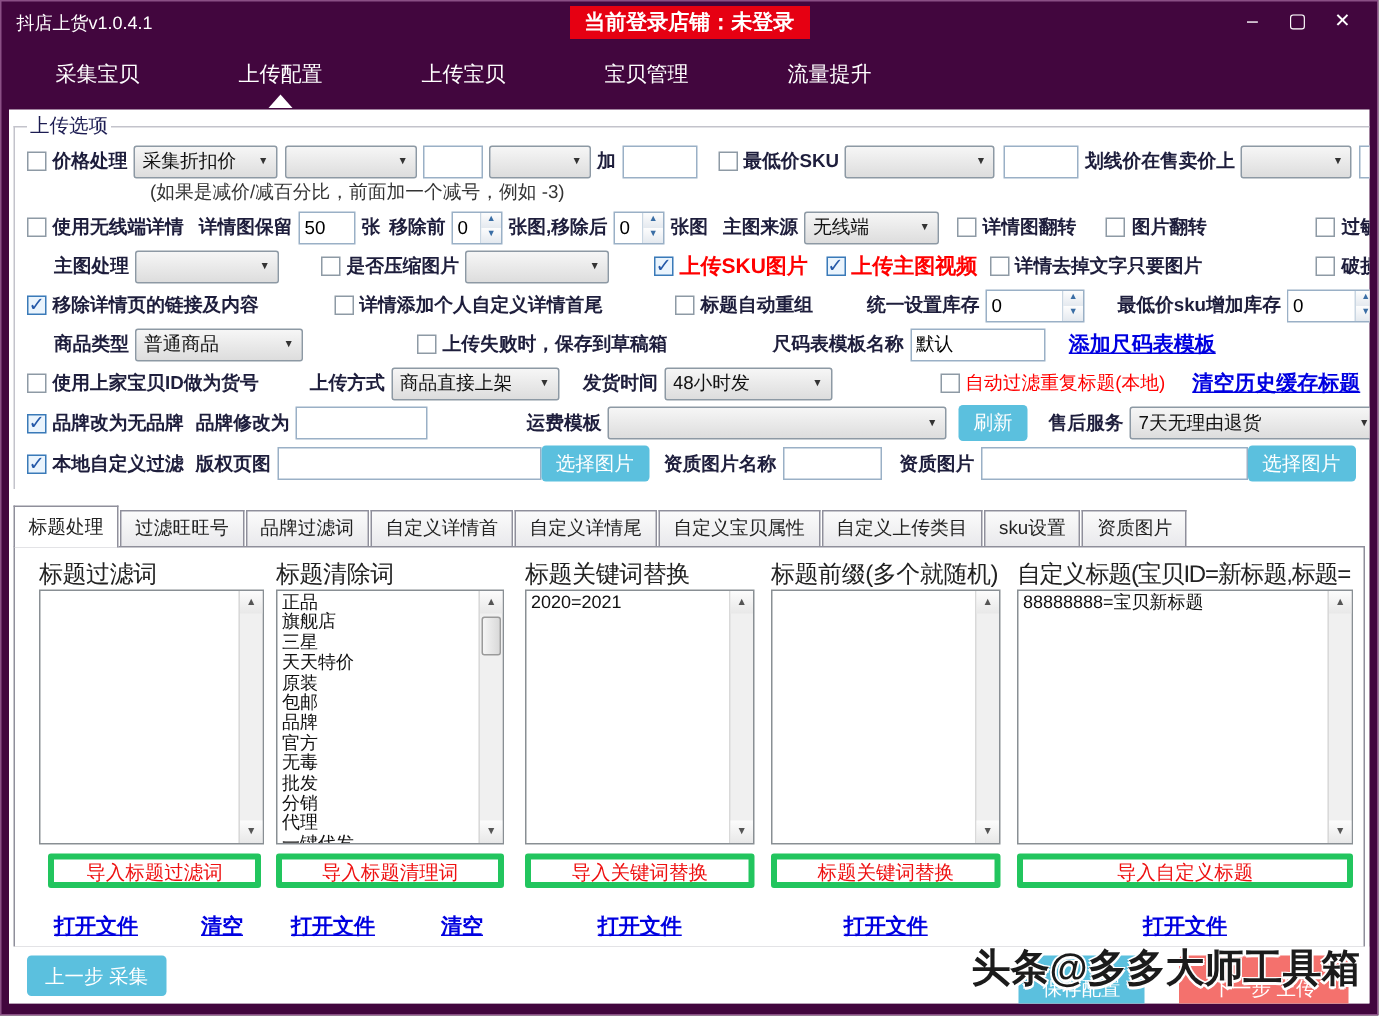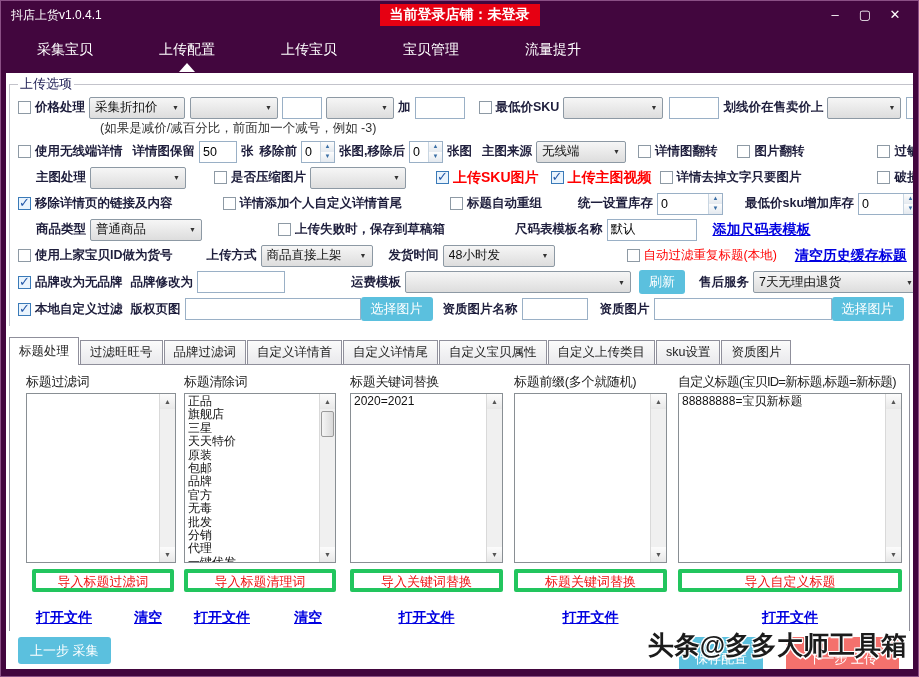--- a/index.html
+++ b/index.html
@@ -48,21 +48,21 @@
 
   
   .tabctrl { margin:10px 3px 0 3px; }
   .tabstrip { display:flex; align-items:flex-end; height:28px; }
   .tab { border:1px solid #8f8f9b; border-bottom:none; background:linear-gradient(#fbfbfb,#e9e9ec); font-size:12.5px; color:#222; padding:0 9px; height:24px; line-height:23px; margin-right:1px; cursor:pointer; }
   .tab.active { background:#fff; height:28px; line-height:27px; position:relative; z-index:3; margin-bottom:-1px; }
   .tabpanel { border:1px solid #8f8f9b; background:#fff; height:268px; position:relative; padding:8px 0 0 0; }
 
   .cols { display:flex; padding-left:16px; }
   .col { display:flex; flex-direction:column; flex:none; }
-  .col-h { font-size:13px; color:#222; height:20px; letter-spacing:-0.3px; }
+  .col-h { font-size:16px; color:#222; height:20px; letter-spacing:-0.3px; }
   .lb { border:1px solid #898f94; background:#fff; height:170px; position:relative; overflow:hidden; }
   .lb .items { position:absolute; top:1px; left:3px; right:18px; font-size:12px; line-height:13.4px; color:#111; }
   .sb { position:absolute; top:0; right:0; bottom:0; width:16px; background:#f0f0f0; border-left:1px solid #d9d9d9; }
   .sb .up, .sb .dn { position:absolute; left:0; width:100%; height:15px; font-size:7px; color:#555; text-align:center; line-height:15px; background:linear-gradient(#fcfcfc,#e8e8e8); cursor:default; }
   .sb .up { top:0; } .sb .dn { bottom:0; }
   .sb .thumb { position:absolute; left:1px; width:13px; height:26px; top:17px; background:linear-gradient(90deg,#f5f5f5,#d9d9d9); border:1px solid #9a9a9a; border-radius:2px; }
   .imp-btn { margin-top:6px; height:23px; background:#fff; border:4px solid #22c55e; border-radius:2px; color:#ee1111; font-size:13px; font-family:"Liberation Sans",sans-serif; cursor:pointer; }
   .lnkrow { display:flex; margin-top:17px; }
   .lnkrow.two { justify-content:space-between; padding:0 14px 0 10px; }
   .lnkrow.one { justify-content:center; }

